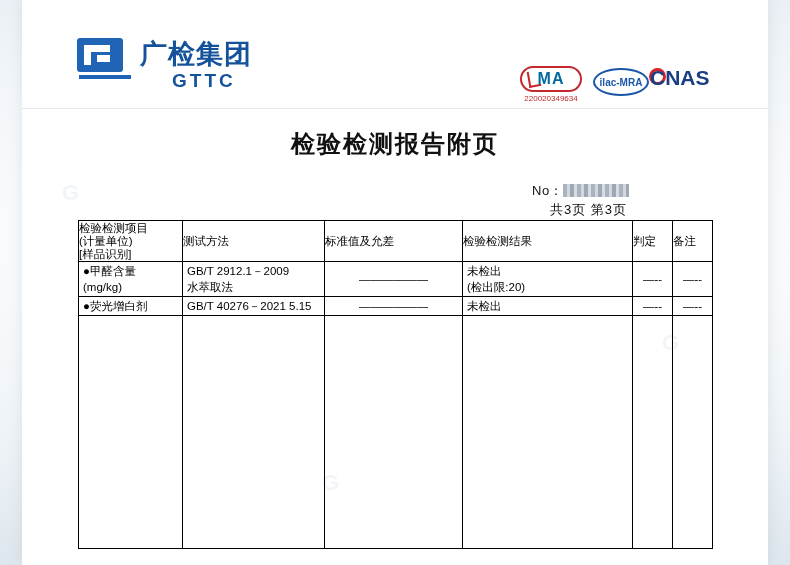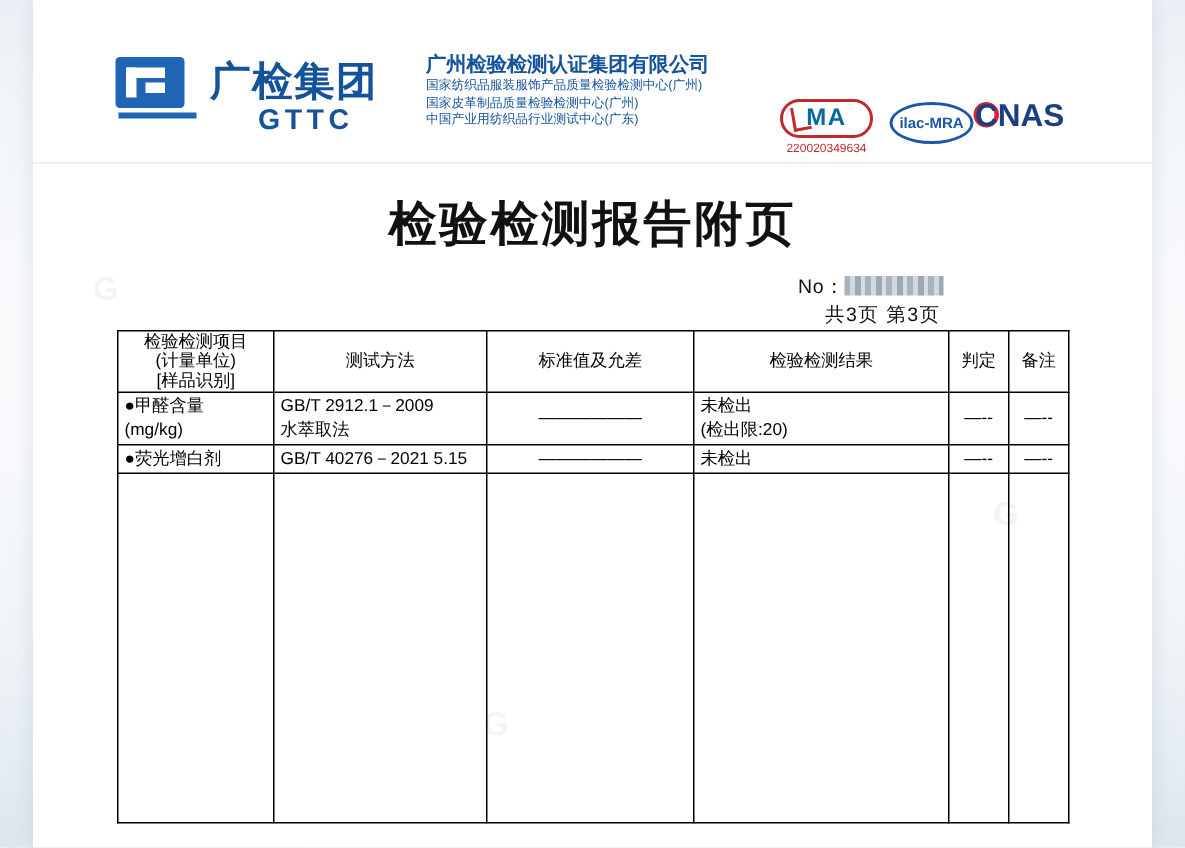--- a/index.html
+++ b/index.html
@@ -227,21 +227,21 @@
     background: #e3e9ee;
   }
 
   
   .doc-title {
     position: absolute;
     left: 0;
     top: 128px;
     width: 746px;
     text-align: center;
-    font-size: 32px;
+    font-size: 24px;
     font-weight: bold;
     color: #111111;
     letter-spacing: 2px;
   }
 
   
   .no-line {
     position: absolute;
     left: 510px;
     top: 182px;
@@ -278,21 +278,21 @@
   }
   .tbl th, .tbl td {
     border: 1px solid #000000;
     font-size: 11.5px;
     color: #000;
     padding: 0;
     vertical-align: middle;
   }
   .tbl th {
     font-weight: normal;
-    text-align: center;
+    text-align: left;
     height: 40px;
     line-height: 13px;
   }
   .tbl td {
     height: 15px;
   }
   .c-item { width: 104px; }
   .c-method { width: 142px; }
   .c-std { width: 138px; }
   .c-result { width: 170px; }
@@ -324,26 +324,20 @@
         <div class="sq"></div>
         <div class="g1"></div>
         <div class="g2"></div>
         <div class="g3"></div>
         <div class="bar"></div>
       </div>
 
       <div class="logo-cn">广检集团</div>
       <div class="logo-en">GTTC</div>
 
-      <div class="org-block">
-        <div class="org-main">广州检验检测认证集团有限公司</div>
-        <div class="org-sub">国家纺织品服装服饰产品质量检验检测中心(广州)</div>
-        <div class="org-sub">国家皮革制品质量检验检测中心(广州)</div>
-        <div class="org-sub">中国产业用纺织品行业测试中心(广东)</div>
-      </div>
 
       <div class="cma">
         <div class="cma-box">
           <span class="tick"></span>
           <span>MA</span>
         </div>
         <div class="cma-num">220020349634</div>
       </div>
 
       <div class="ilac">

